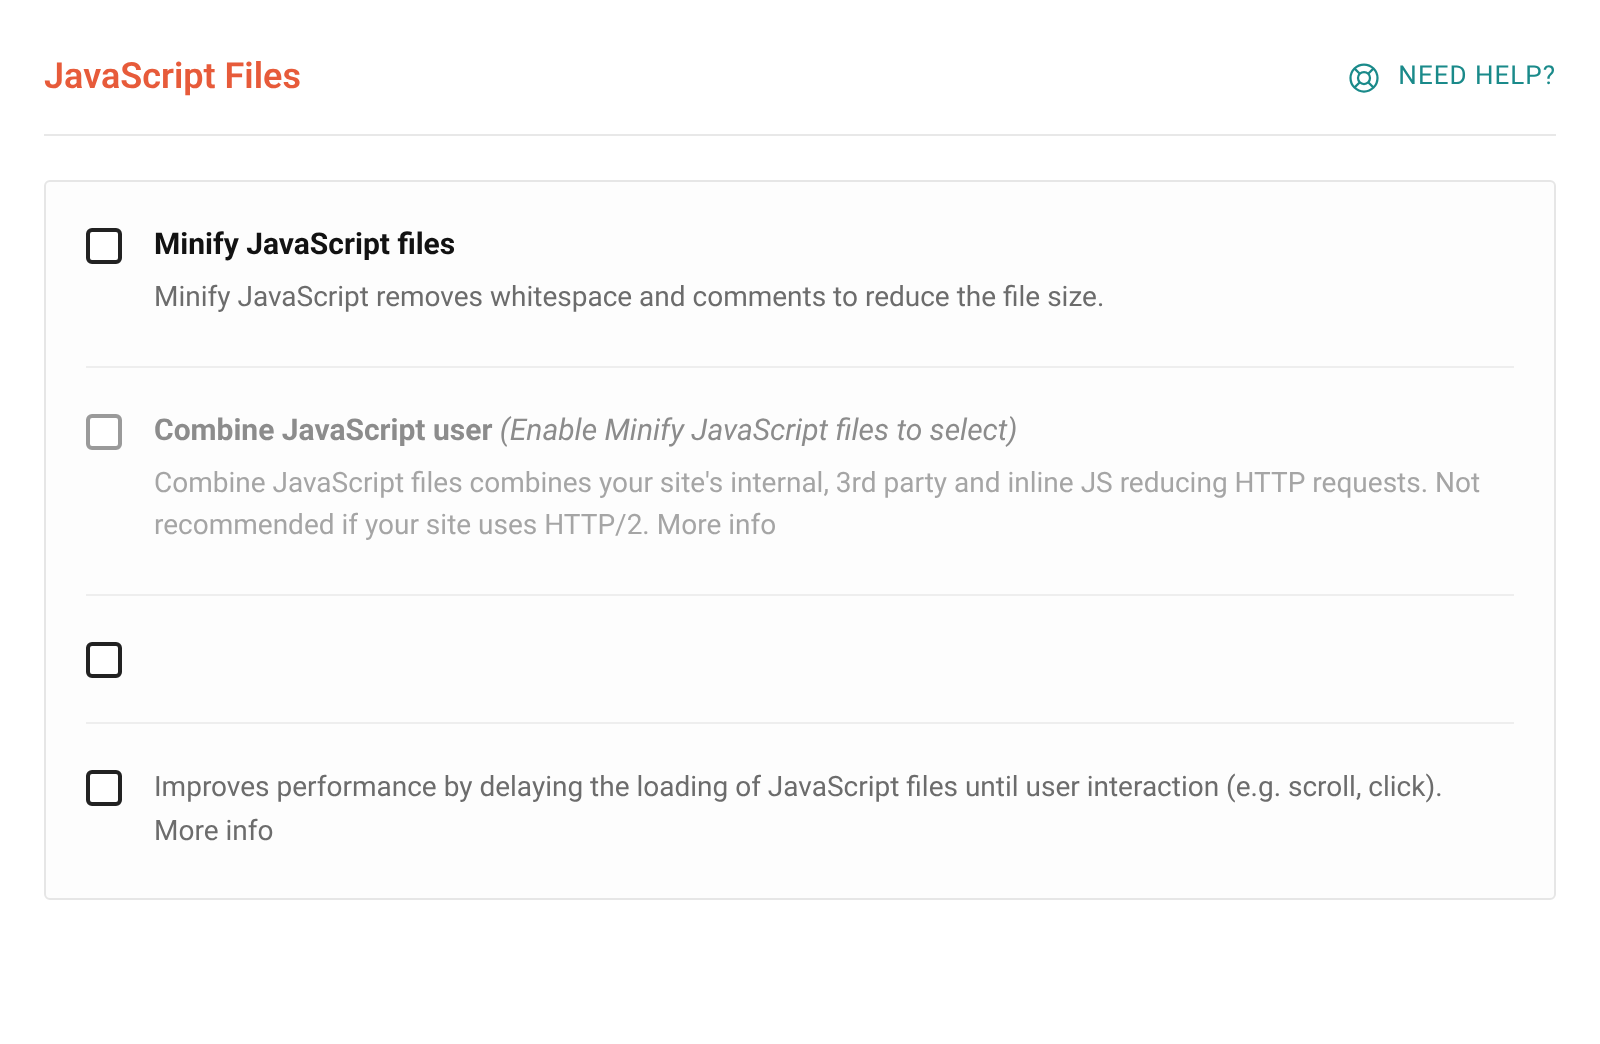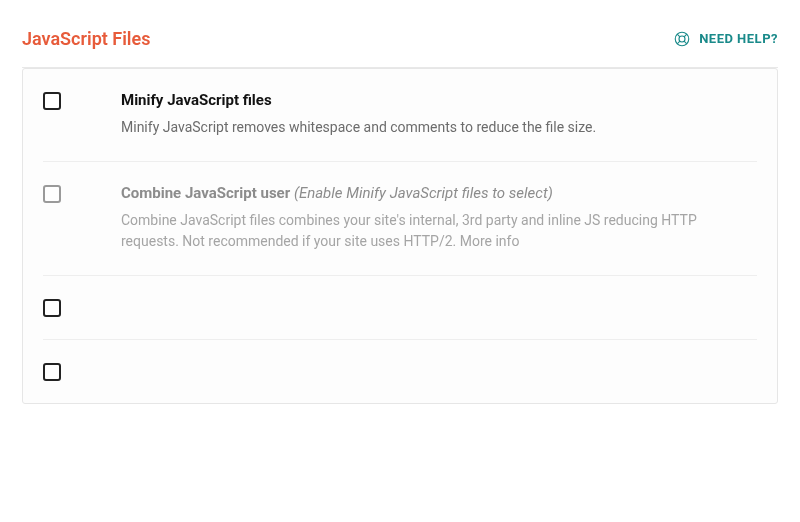--- a/index.html
+++ b/index.html
@@ -14,33 +14,34 @@
       height: 522px;
       padding: 28px 22px 0 22px;
       overflow: hidden;
     }
     .header-row {
       display: flex;
       justify-content: space-between;
       align-items: center;
       padding-bottom: 18px;
       border-bottom: 1px solid #e8e8e8;
+      margin-bottom: 22px;
     }
     .section-title {
       color: #e75b3a;
       font-size: 18px;
       font-weight: 600;
     }
     .help-link {
       display: flex;
       align-items: center;
       gap: 8px;
       color: #1a8a8a;
       font-size: 13px;
-      font-weight: 700;
+      font-weight: 400;
       letter-spacing: 0.5px;
       cursor: pointer;
     }
     .help-icon-svg {
       width: 18px;
       height: 18px;
       stroke: #1a8a8a;
       stroke-width: 1.5;
       fill: none;
     }
@@ -68,21 +69,20 @@
       border-radius: 3px;
       margin-top: 1px;
       cursor: pointer;
       background: #fff;
     }
     .checkbox.disabled {
       border-color: #9a9a9a;
     }
     .option-body {
       flex: 1;
-      margin-left: 44px;
     }
     .option-title {
       font-size: 15px;
       font-weight: 700;
       color: #121212;
       margin-bottom: 8px;
     }
     .option-title.disabled {
       color: #8c8c8c;
     }
@@ -149,16 +149,20 @@
     </div>
   </div>
 
   <div class="option">
     <div class="checkbox"></div>
   </div>
 
   <div class="option">
     <div class="checkbox"></div>
     <div class="option-body">
+      <div class="option-desc">
+        <span>Improves performance by delaying the loading of JavaScript files until user interaction (e.g. scroll, click).</span>
+        <span class="more-info">More info</span>
+      </div>
     </div>
   </div>
 
 </div>
 
 </body></html>

